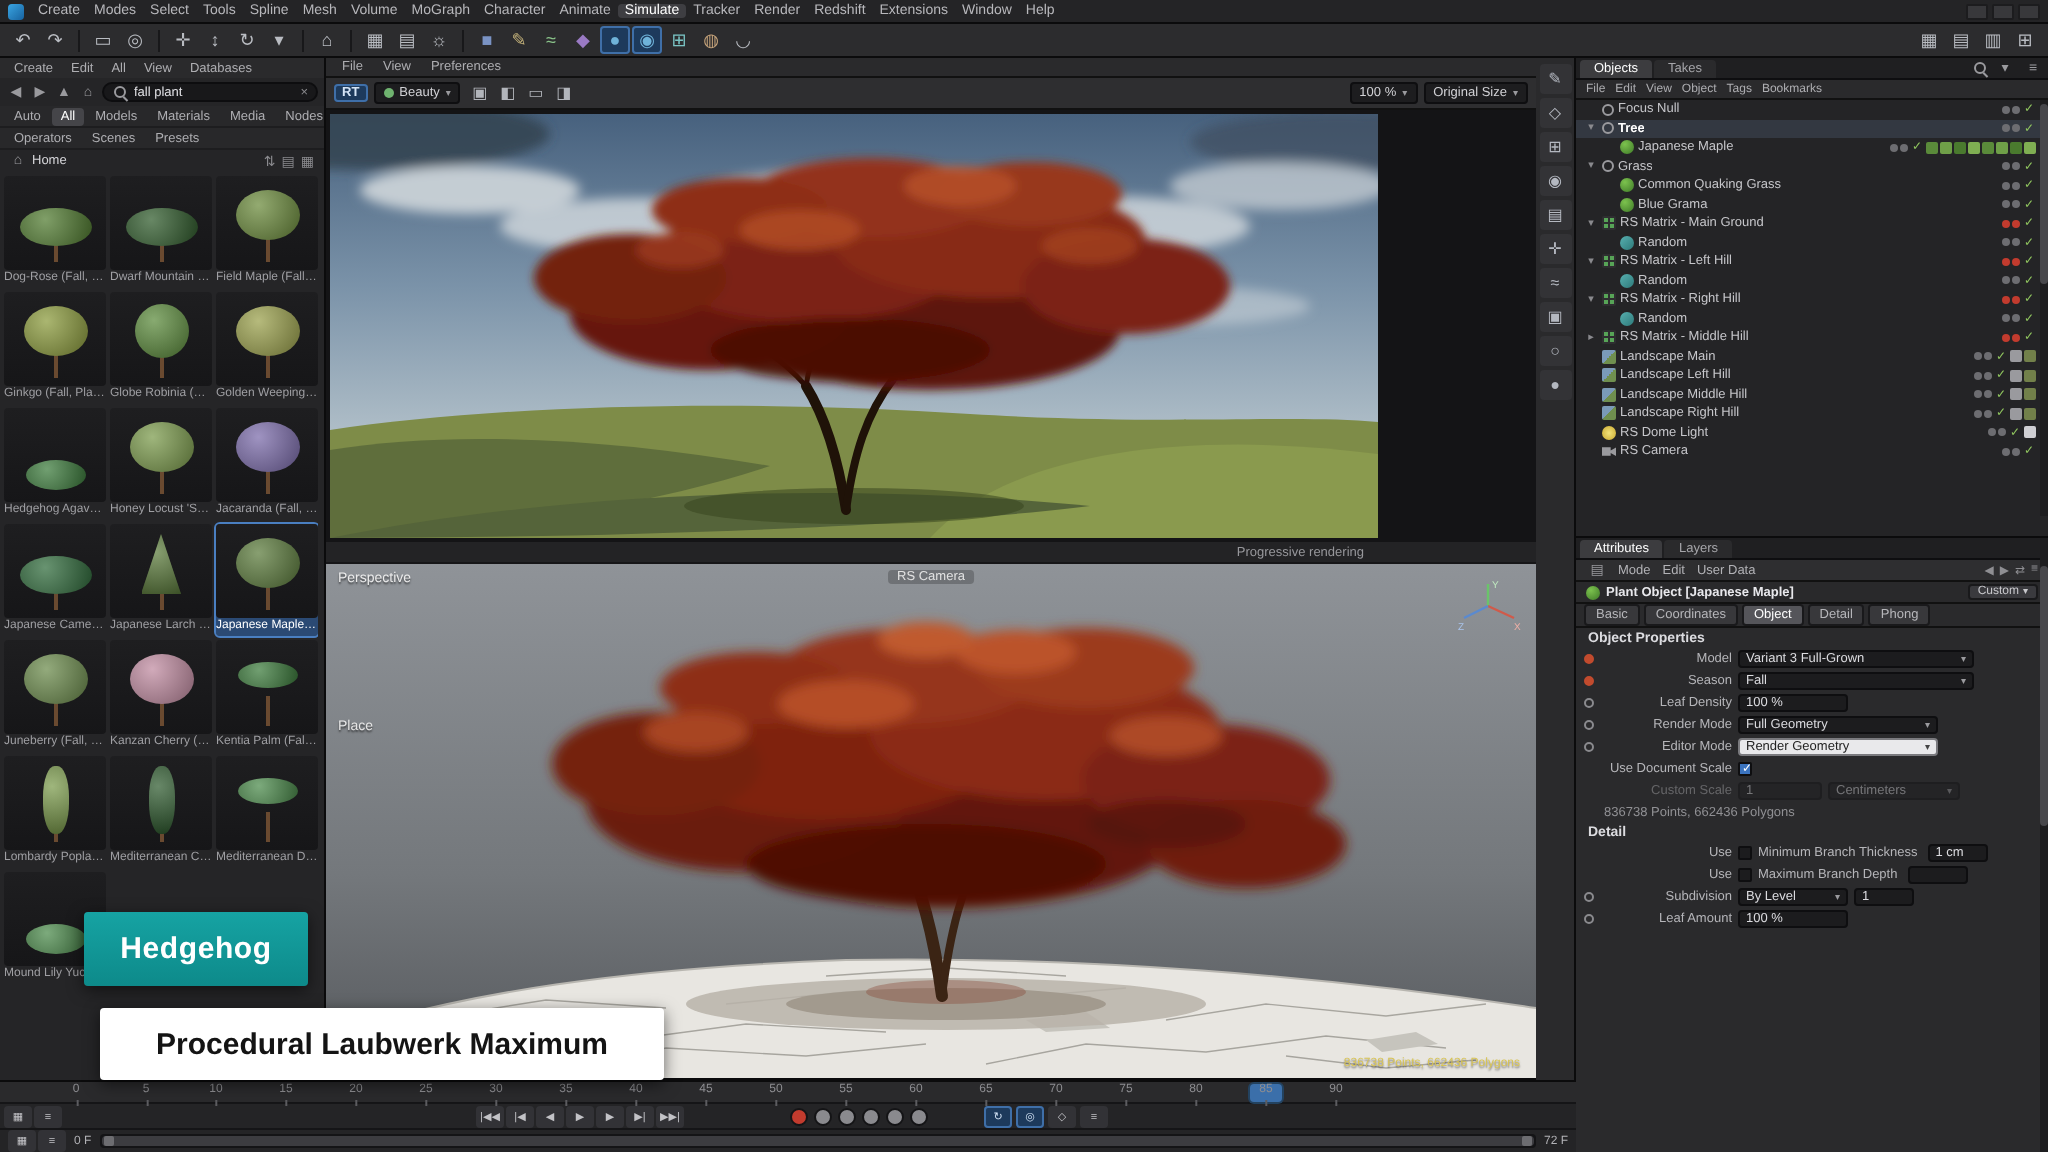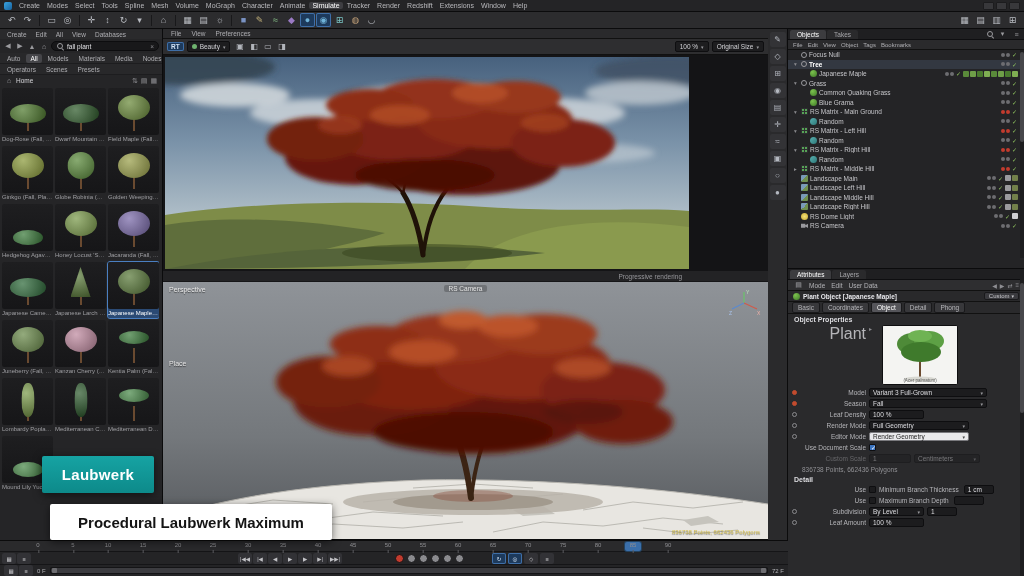--- a/index.html
+++ b/index.html
@@ -847,38 +847,20 @@
     <div class="ap-tabs" id="ap-sectabs">
         <span class="ap-t">Basic</span>
         <span class="ap-t">Coordinates</span>
         <span class="ap-t active">Object</span>
         <span class="ap-t">Detail</span>
         <span class="ap-t">Phong</span>
       </div>
 
     <div class="ap-head">Object Properties</div>
 
-    <div class="plantrow">
-      <span class="kdot none"></span>
-      <span class="lbl">Plant</span>
-      <span style="font-size:6px;color:#8a8a8e">▸</span>
-      <span class="pthumb">
-        <svg width="74" height="58" viewBox="0 0 74 58">
-          <rect width="74" height="58" fill="#f4f4f2"></rect>
-          <line x1="37" y1="52" x2="37" y2="26" stroke="#6a4a30" stroke-width="2"></line>
-          <path d="M37,30 L26,22 M37,30 L48,21 M37,26 L37,14" stroke="#6a4a30" stroke-width="1"></path>
-          <ellipse cx="30" cy="18" rx="16" ry="11" fill="#4e8a38"></ellipse>
-          <ellipse cx="46" cy="15" rx="15" ry="10" fill="#5da045"></ellipse>
-          <ellipse cx="38" cy="26" rx="20" ry="10" fill="#3f7a2c"></ellipse>
-          <ellipse cx="37" cy="10" rx="12" ry="6" fill="#6fb353"></ellipse>
-          <ellipse cx="37" cy="53" rx="16" ry="2.5" fill="#d8d8d2"></ellipse>
-        </svg>
-        <span class="pcap">(Acer palmatum)</span>
-      </span>
-    </div>
 
     <div class="ap-row">
       <span class="kdot red"></span>
       <span class="lbl">Model</span>
       <span class="fld w118">
           <span>Variant 3 Full-Grown</span>
           <span class="dda">▾</span>
         </span>
     </div>
     <div class="ap-row">
@@ -1033,14 +1015,14 @@
     <span class="rangelabel">0 F</span>
     <span class="rangetrack">
       <span class="rangefill"></span>
       <span class="rhandle" style="left:2px"></span>
       <span class="rhandle" style="right:2px"></span>
     </span>
     <span class="rangelabel">72 F</span>
   </div>
 </div>
 
-<div id="cap-badge">Laubwerk</div>
+<div id="cap-badge">Hedgehog</div>
 <div id="plants-badge">Procedural Laubwerk Maximum</div>
 
 </body></html>

